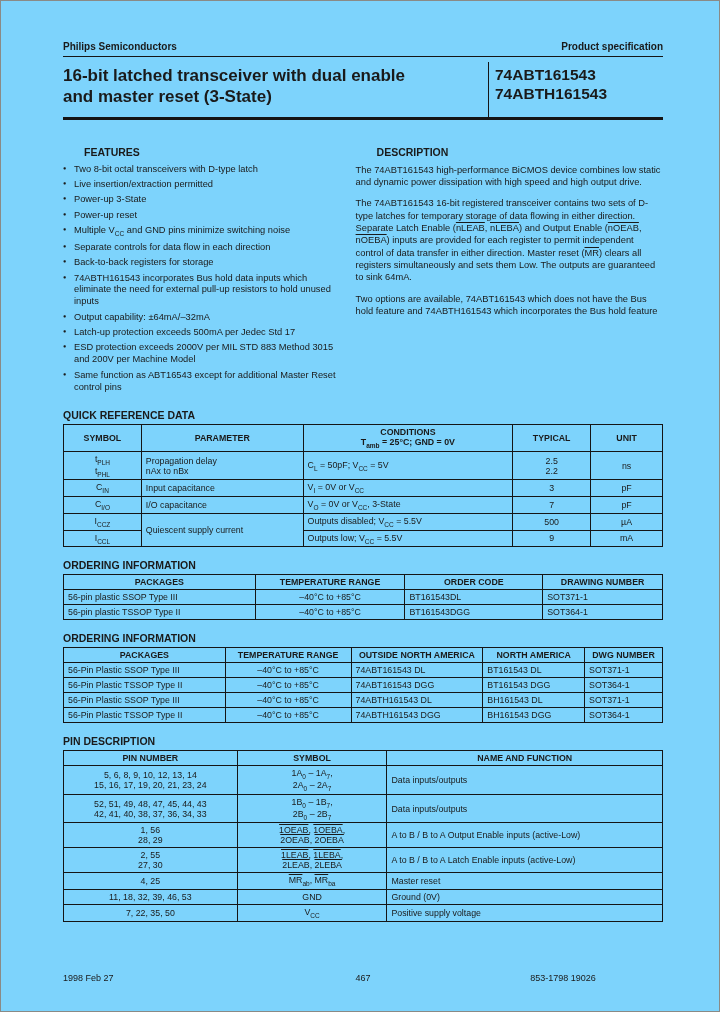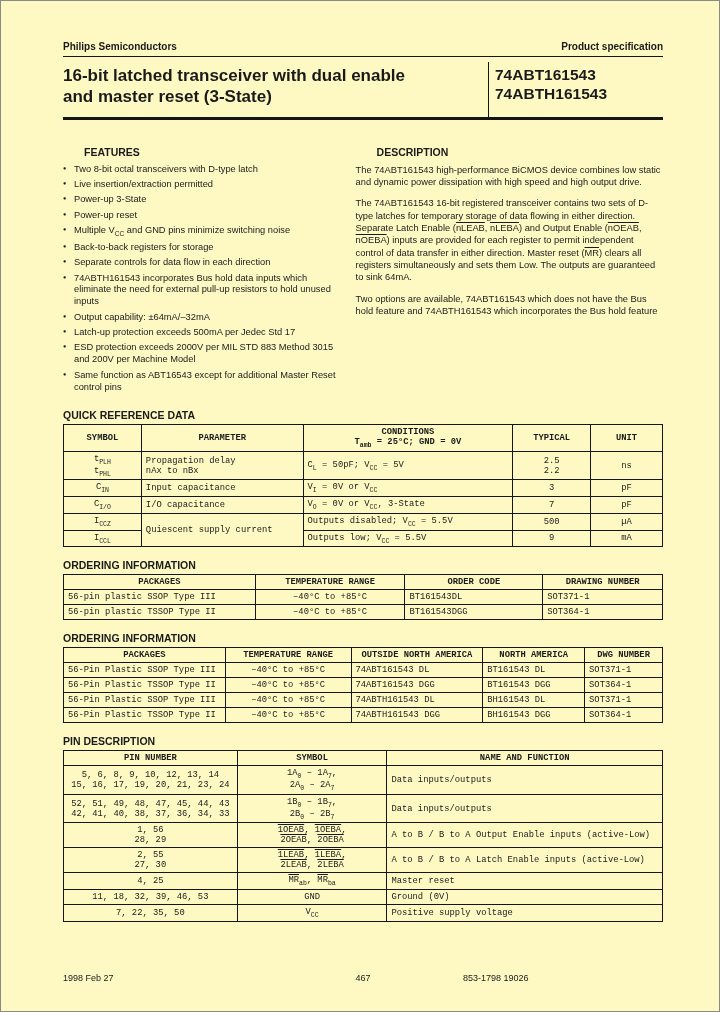--- a/index.html
+++ b/index.html
@@ -1,46 +1,46 @@
 <!DOCTYPE html>
 <html><head>
 <meta charset="utf-8">
 <style>
   *{box-sizing:border-box;}
   html,body{margin:0;padding:0;background:#d8d7d2;}
   .page{
-    width:720px;height:1012px;margin:0 auto;background:#fef9c3;color:#1a1a1a;
+    width:720px;height:1012px;margin:0 auto;background:#7dd3fc;color:#1a1a1a;
     font-family:"Liberation Sans",sans-serif;padding:40px 56px 0 62px;
     position:relative;border:1px solid #8a8a86;overflow:hidden;
   }
   .hdr{display:flex;justify-content:space-between;font-size:10px;font-weight:bold;
        padding-bottom:4px;border-bottom:1.5px solid #151515;}
   .title-block{display:flex;align-items:stretch;border-bottom:3px solid #151515;margin-top:5px;}
   .title-main{flex:1;font-size:17px;font-weight:bold;line-height:1.25;padding:3px 6px 9px 0;}
   .title-parts{width:175px;font-size:15.5px;font-weight:bold;line-height:1.25;
        border-left:1.5px solid #151515;padding:3px 2px 9px 6px;}
   .twocol{display:flex;gap:20px;margin-top:26px;}
   .col-f{width:47%;}
   .col-d{width:53%;}
   .sec-h{font-size:10.5px;font-weight:bold;margin:12px 0 3px;}
   .twocol .sec-h{margin-top:0;margin-bottom:6px;padding-left:21px;}
   ul.features{list-style:none;margin:0;padding:0;font-size:9.3px;line-height:1.28;}
   ul.features li{padding-left:11px;position:relative;margin-bottom:3.5px;}
   ul.features li::before{content:"●";position:absolute;left:0;top:1px;font-size:5.5px;}
   .desc p{font-size:9.3px;line-height:1.33;margin:0 0 9px;}
-  table{width:100%;border-collapse:collapse;table-layout:fixed;margin:1px 0 4px;font-family:Liberation Mono, monospace;}
+  table{width:100%;border-collapse:collapse;table-layout:fixed;margin:1px 0 4px;}
   th,td{border:1px solid #151515;font-size:8.8px;padding:2px 4px;vertical-align:middle;}
   th{text-align:center;font-weight:bold;padding:2px 2px;}
   td.c{text-align:center;}
   .ov{text-decoration:overline;}
   sub{font-size:6.5px;}
   .footer{position:absolute;left:62px;right:56px;bottom:28px;display:flex;font-size:9px;}
   .footer .fl{flex:1;text-align:left;}
   .footer .fc{flex:1;text-align:center;}
-  .footer .fr{flex:1;text-align:left;}
+  .footer .fr{flex:1;text-align:center;}
 </style>
 </head>
 <body>
 
 <div class="page">
 
   <div class="hdr">
     <span>Philips Semiconductors</span>
     <span>Product specification</span>
   </div>
@@ -58,22 +58,22 @@
 
   <div class="twocol">
     <div class="col-f">
       <div class="sec-h">FEATURES</div>
       <ul class="features">
         <li>Two 8-bit octal transceivers with D-type latch</li>
         <li>Live insertion/extraction permitted</li>
         <li>Power-up 3-State</li>
         <li>Power-up reset</li>
         <li>Multiple V<sub>CC</sub> and GND pins minimize switching noise</li>
+        <li>Separate controls for data flow in each direction</li>
         <li>Back-to-back registers for storage</li>
-        <li>Separate controls for data flow in each direction</li>
         <li>74ABTH161543 incorporates Bus hold data inputs which eliminate the need for external pull-up resistors to hold unused inputs</li>
         <li>Output capability: ±64mA/–32mA</li>
         <li>Latch-up protection exceeds 500mA per Jedec Std 17</li>
         <li>ESD protection exceeds 2000V per MIL STD 883 Method 3015 and 200V per Machine Model</li>
         <li>Same function as ABT16543 except for additional Master Reset control pins</li>
       </ul>
     </div>
     <div class="col-d desc">
       <div class="sec-h">DESCRIPTION</div>
       <p>The 74ABT161543 high-performance BiCMOS device combines low static and dynamic power dissipation with high speed and high output drive.</p>

